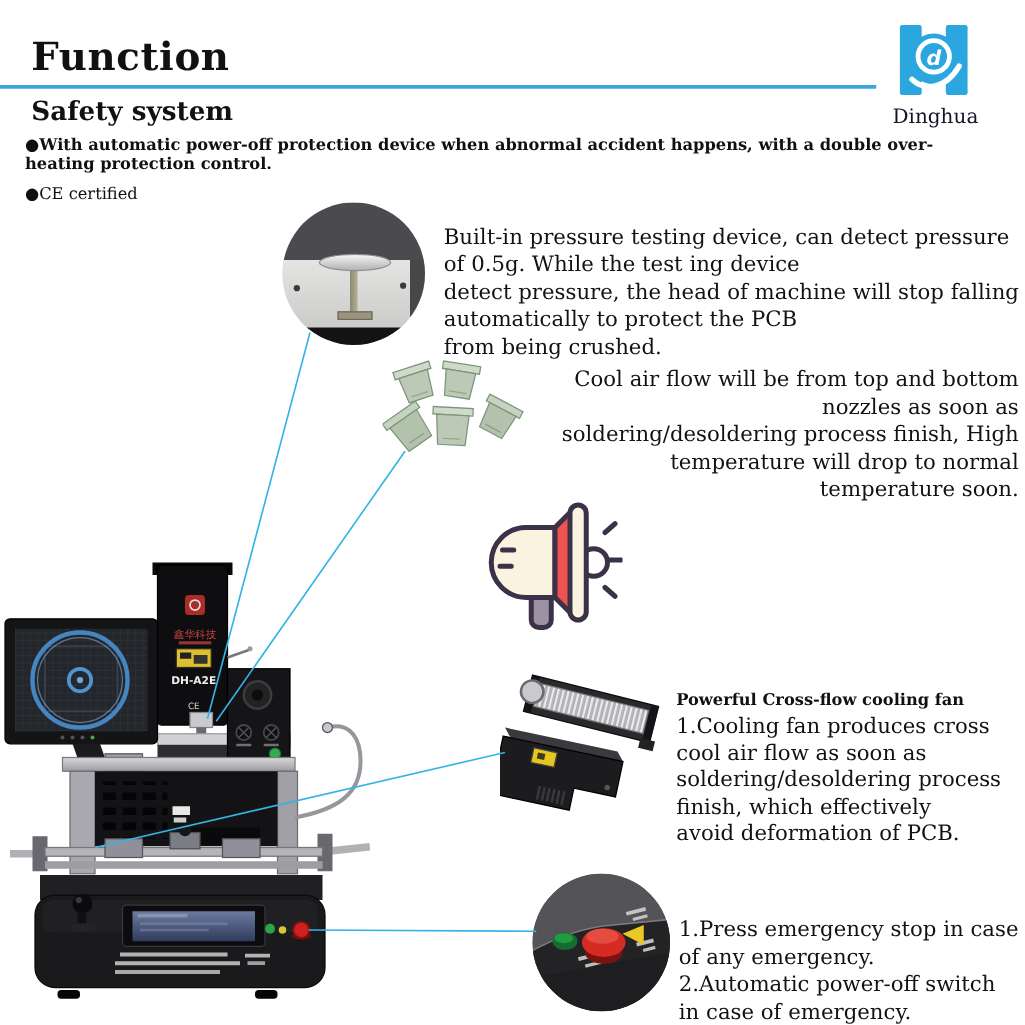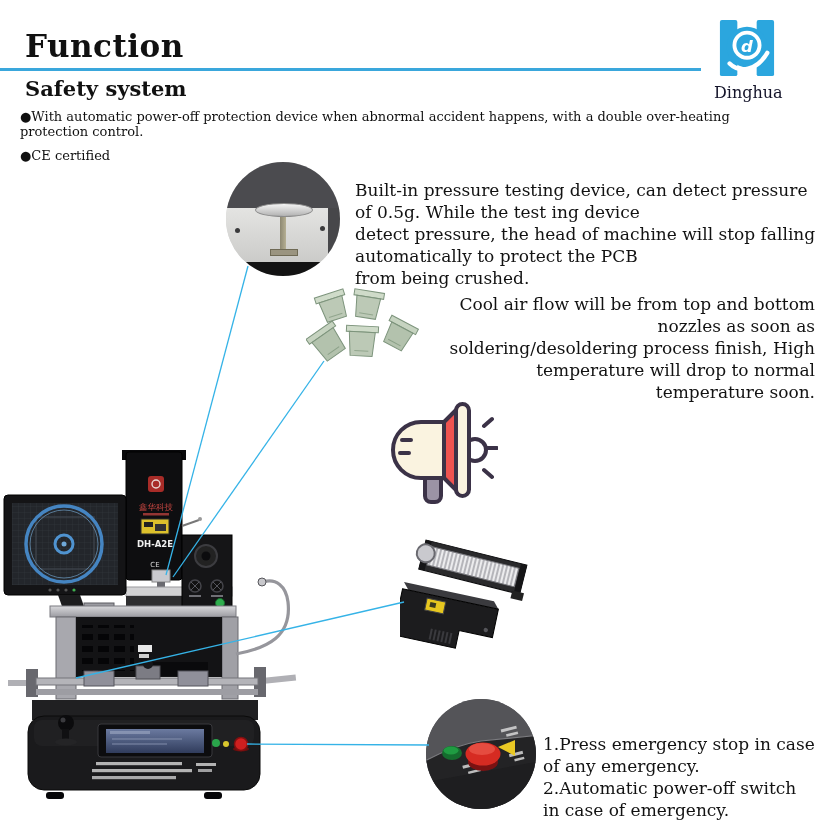--- a/index.html
+++ b/index.html
@@ -4,21 +4,21 @@
 <style>
   html,body{margin:0;padding:0;background:#fff;}
   .canvas{position:relative;width:820px;height:820px;background:#ffffff;overflow:hidden;
           font-family:"DejaVu Serif","Liberation Serif",serif;color:#141414;}
   .abs{position:absolute;}
   
   .page-title{left:25px;top:28px;font-size:31px;font-weight:bold;letter-spacing:.5px;color:#111;}
   .divider{left:0;top:68px;width:701px;height:3px;background:#3aa7dc;}
   .sub-title{left:25px;top:76px;font-size:21px;font-weight:bold;color:#111;}
   .bullet{left:20px;width:760px;font-size:13px;color:#101010;}
-  .bullet1{top:109px;} .bullet2{top:131px;margin-top:17px;}
+  .bullet1{top:109px;font-weight:bold;} .bullet2{top:131px;margin-top:17px;}
   
   .logo-box{left:714px;top:20px;width:66px;text-align:center;}
   .logo-word{font-size:16px;color:#14142a;margin-top:1px;}
   
   .callout-text{font-size:17px;line-height:22px;white-space:pre-line;color:#121212;}
   .callout-title{font-size:13px;font-weight:bold;color:#111;margin-bottom:3px;}
   .t-pressure{left:355px;top:179px;width:462px;}
   .t-nozzles{left:423px;top:293px;width:392px;text-align:right;}
   .t-voice{left:513px;top:416px;width:300px;}
   .t-voice .callout-text{line-height:21px;}
@@ -269,20 +269,26 @@
         <rect x="36" y="40" width="2" height="11"></rect>
           <rect x="40" y="40" width="2" height="11"></rect>
         <rect x="44" y="40" width="2" height="11"></rect>
           <rect x="48" y="40" width="2" height="11"></rect>
         <rect x="52" y="40" width="2" height="11"></rect>
           <rect x="56" y="40" width="2" height="11"></rect>
       </g>
       <circle cx="90" cy="30" r="2.2" fill="#55555a"></circle>
     </g>
   </svg>
+  <div class="abs t-fan">
+    <div class="callout-title">Powerful Cross-flow cooling fan</div>
+    <div class="callout-text">1.Cooling fan produces cross cool air flow as soon as
+soldering/desoldering process finish, which effectively
+avoid deformation of PCB.</div>
+  </div>
 
   <div class="abs emerg-circle">
     <svg width="110" height="110" viewBox="0 0 110 110">
       <rect x="0" y="0" width="110" height="110" fill="#545458"></rect>
       <path d="M-5,64 Q28,46 55,42 L115,36 L115,115 L-5,115 Z" fill="#232325" stroke="#7b7b7f" stroke-width="1.2"></path>
       <path d="M-5,84 L115,62 L115,115 L-5,115 Z" fill="#1b1b1d" opacity=".65"></path>
       <ellipse cx="26" cy="54" rx="10" ry="7" fill="#156c2e"></ellipse>
       <ellipse cx="25" cy="51.5" rx="7.5" ry="4" fill="#1f9c42"></ellipse>
       <g fill="#d8d8d8" opacity=".85" transform="rotate(-14 55 55)">
         <rect x="34" y="62" width="15" height="3"></rect>

